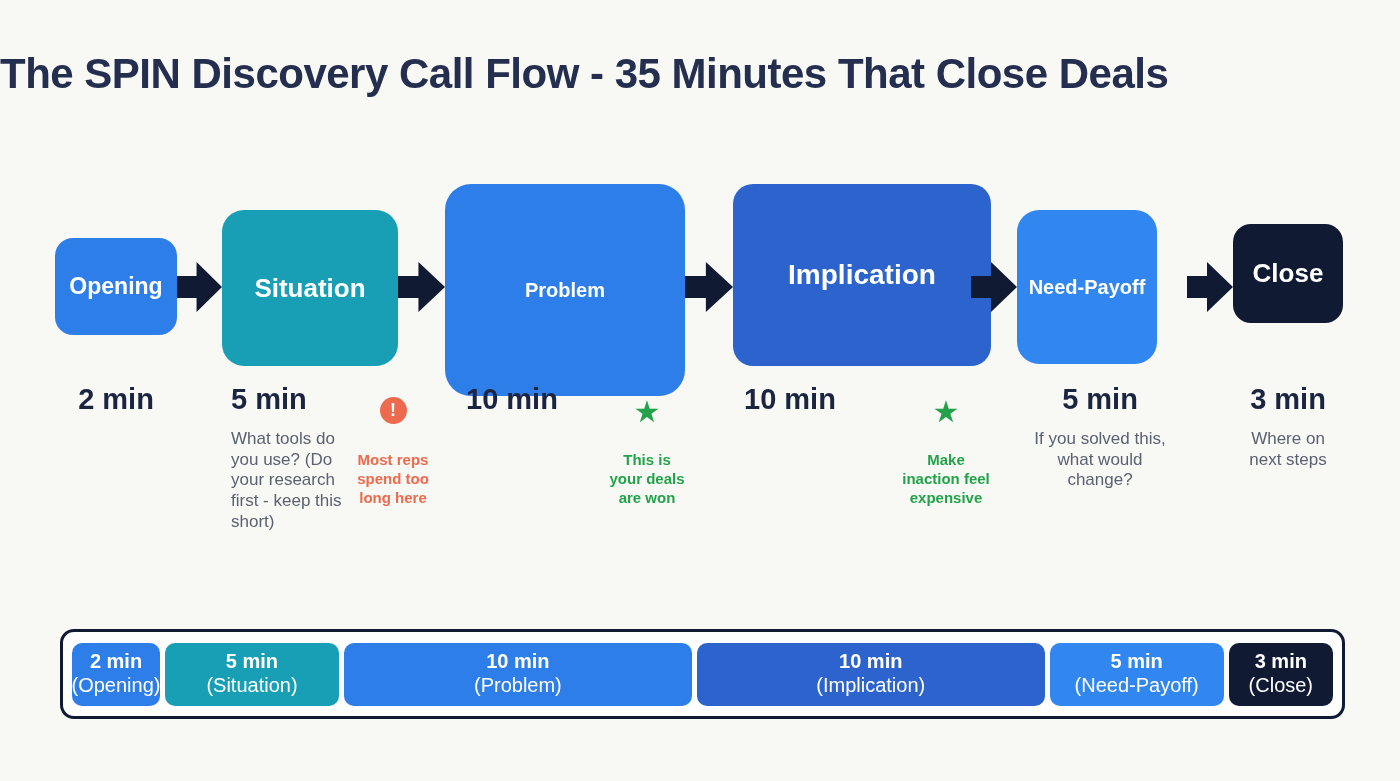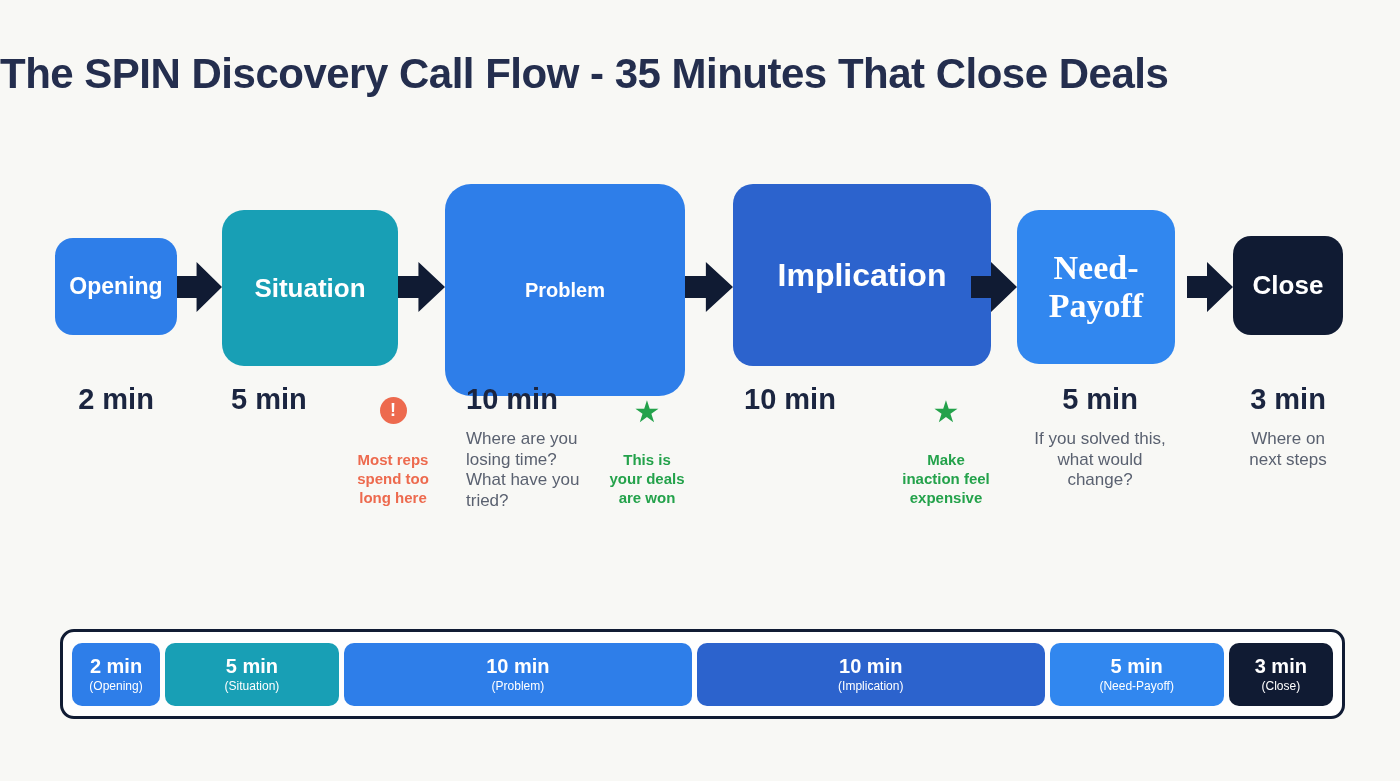--- a/index.html
+++ b/index.html
@@ -15,23 +15,23 @@
     letter-spacing:-0.5px; color:#242e4e;
   }
   
   .box {
     position:absolute; display:flex; align-items:center; justify-content:center;
     color:#ffffff; font-weight:700; text-align:center;
   }
   .b-opening    { left:55px;   top:238px; width:122px; height:97px;  border-radius:18px; background:#2e7ee9; font-size:23px; }
   .b-situation  { left:222px;  top:210px; width:176px; height:156px; border-radius:22px; background:#189fb5; font-size:26px; }
   .b-problem    { left:445px;  top:184px; width:240px; height:212px; border-radius:26px; background:#2e7ee9; font-size:20px; }
-  .b-implication{ left:733px;  top:184px; width:258px; height:182px; border-radius:20px; background:#2c63cd; font-size:32px; }
-  .b-needpayoff { left:1017px; top:210px; width:158px; height:154px; border-radius:22px; background:#3187ef; font-size:34px;font-family:Liberation Serif, serif; }
-  .b-close      { left:1233px; top:236px; width:110px; height:99px;  border-radius:18px; background:#101b33; font-size:26px; }
+  .b-implication{ left:733px;  top:184px; width:258px; height:182px; border-radius:20px; background:#2c63cd; font-size:28px; }
+  .b-needpayoff { left:1017px; top:210px; width:140px; height:154px; border-radius:22px; background:#3187ef; font-size:20px; }
+  .b-close      { left:1233px; top:224px; width:110px; height:99px;  border-radius:18px; background:#101b33; font-size:26px; }
   
   .arrow { position:absolute; top:259px; height:56px; }
   .arrow svg { display:block; width:100%; height:100%; }
   .ar1 { left:177px;  width:45px; }
   .ar2 { left:398px;  width:47px; }
   .ar3 { left:685px;  width:48px; }
   .ar4 { left:971px;  width:46px; }
   .ar5 { left:1187px; width:46px; }
   
   .ann { position:absolute; top:382px; }
@@ -64,21 +64,21 @@
     position:absolute; left:60px; top:629px; width:1285px; height:90px;
     border:3px solid #101b33; border-radius:14px; background:#fefefe;
     display:flex; align-items:center; padding:0 9px; gap:5px;
   }
   .seg {
     height:63px; border-radius:10px; color:#fff;
     display:flex; flex-direction:column; align-items:center; justify-content:center;
     line-height:1.18; overflow:hidden;
   }
   .seg .d { font-size:20px; font-weight:700; }
-  .seg .s { font-size:12px; font-weight:400; }
+  .seg .s { font-size:20px; font-weight:400; }
   .seg-0 { flex:2 1 0;  min-width:88px; background:#2e7ee9; }
   .seg-1 { flex:5 1 0;  background:#189fb5; }
   .seg-2 { flex:10 1 0; background:#2e7ee9; }
   .seg-3 { flex:10 1 0; background:#2c63cd; }
   .seg-4 { flex:5 1 0;  background:#3187ef; }
   .seg-5 { flex:3 1 0;  min-width:100px; background:#101b33; }
 </style>
 </head>
 <body>
 
@@ -116,27 +116,28 @@
         <path d="M0,17 H20 V3 L46,28 L20,53 V39 H0 Z" fill="#101b33"></path>
       </svg>
   </div>
   <div class="box b-close">Close</div>
 
   <div class="ann ann-opening">
     <div class="mins">2 min</div>
   </div>
   <div class="ann ann-situation">
     <div class="mins">5 min</div>
+    <div class="note">What tools do
+you use? (Do
+your research
+first - keep this
+short)</div>
   </div>
   <div class="ann ann-problem">
     <div class="mins">10 min</div>
-    <div class="note">Where are you
-losing time?
-What have you
-tried?</div>
   </div>
   <div class="ann ann-implication">
     <div class="mins">10 min</div>
   </div>
   <div class="ann ann-needpayoff">
     <div class="mins">5 min</div>
     <div class="note">If you solved this,
 what would
 change?</div>
   </div>

